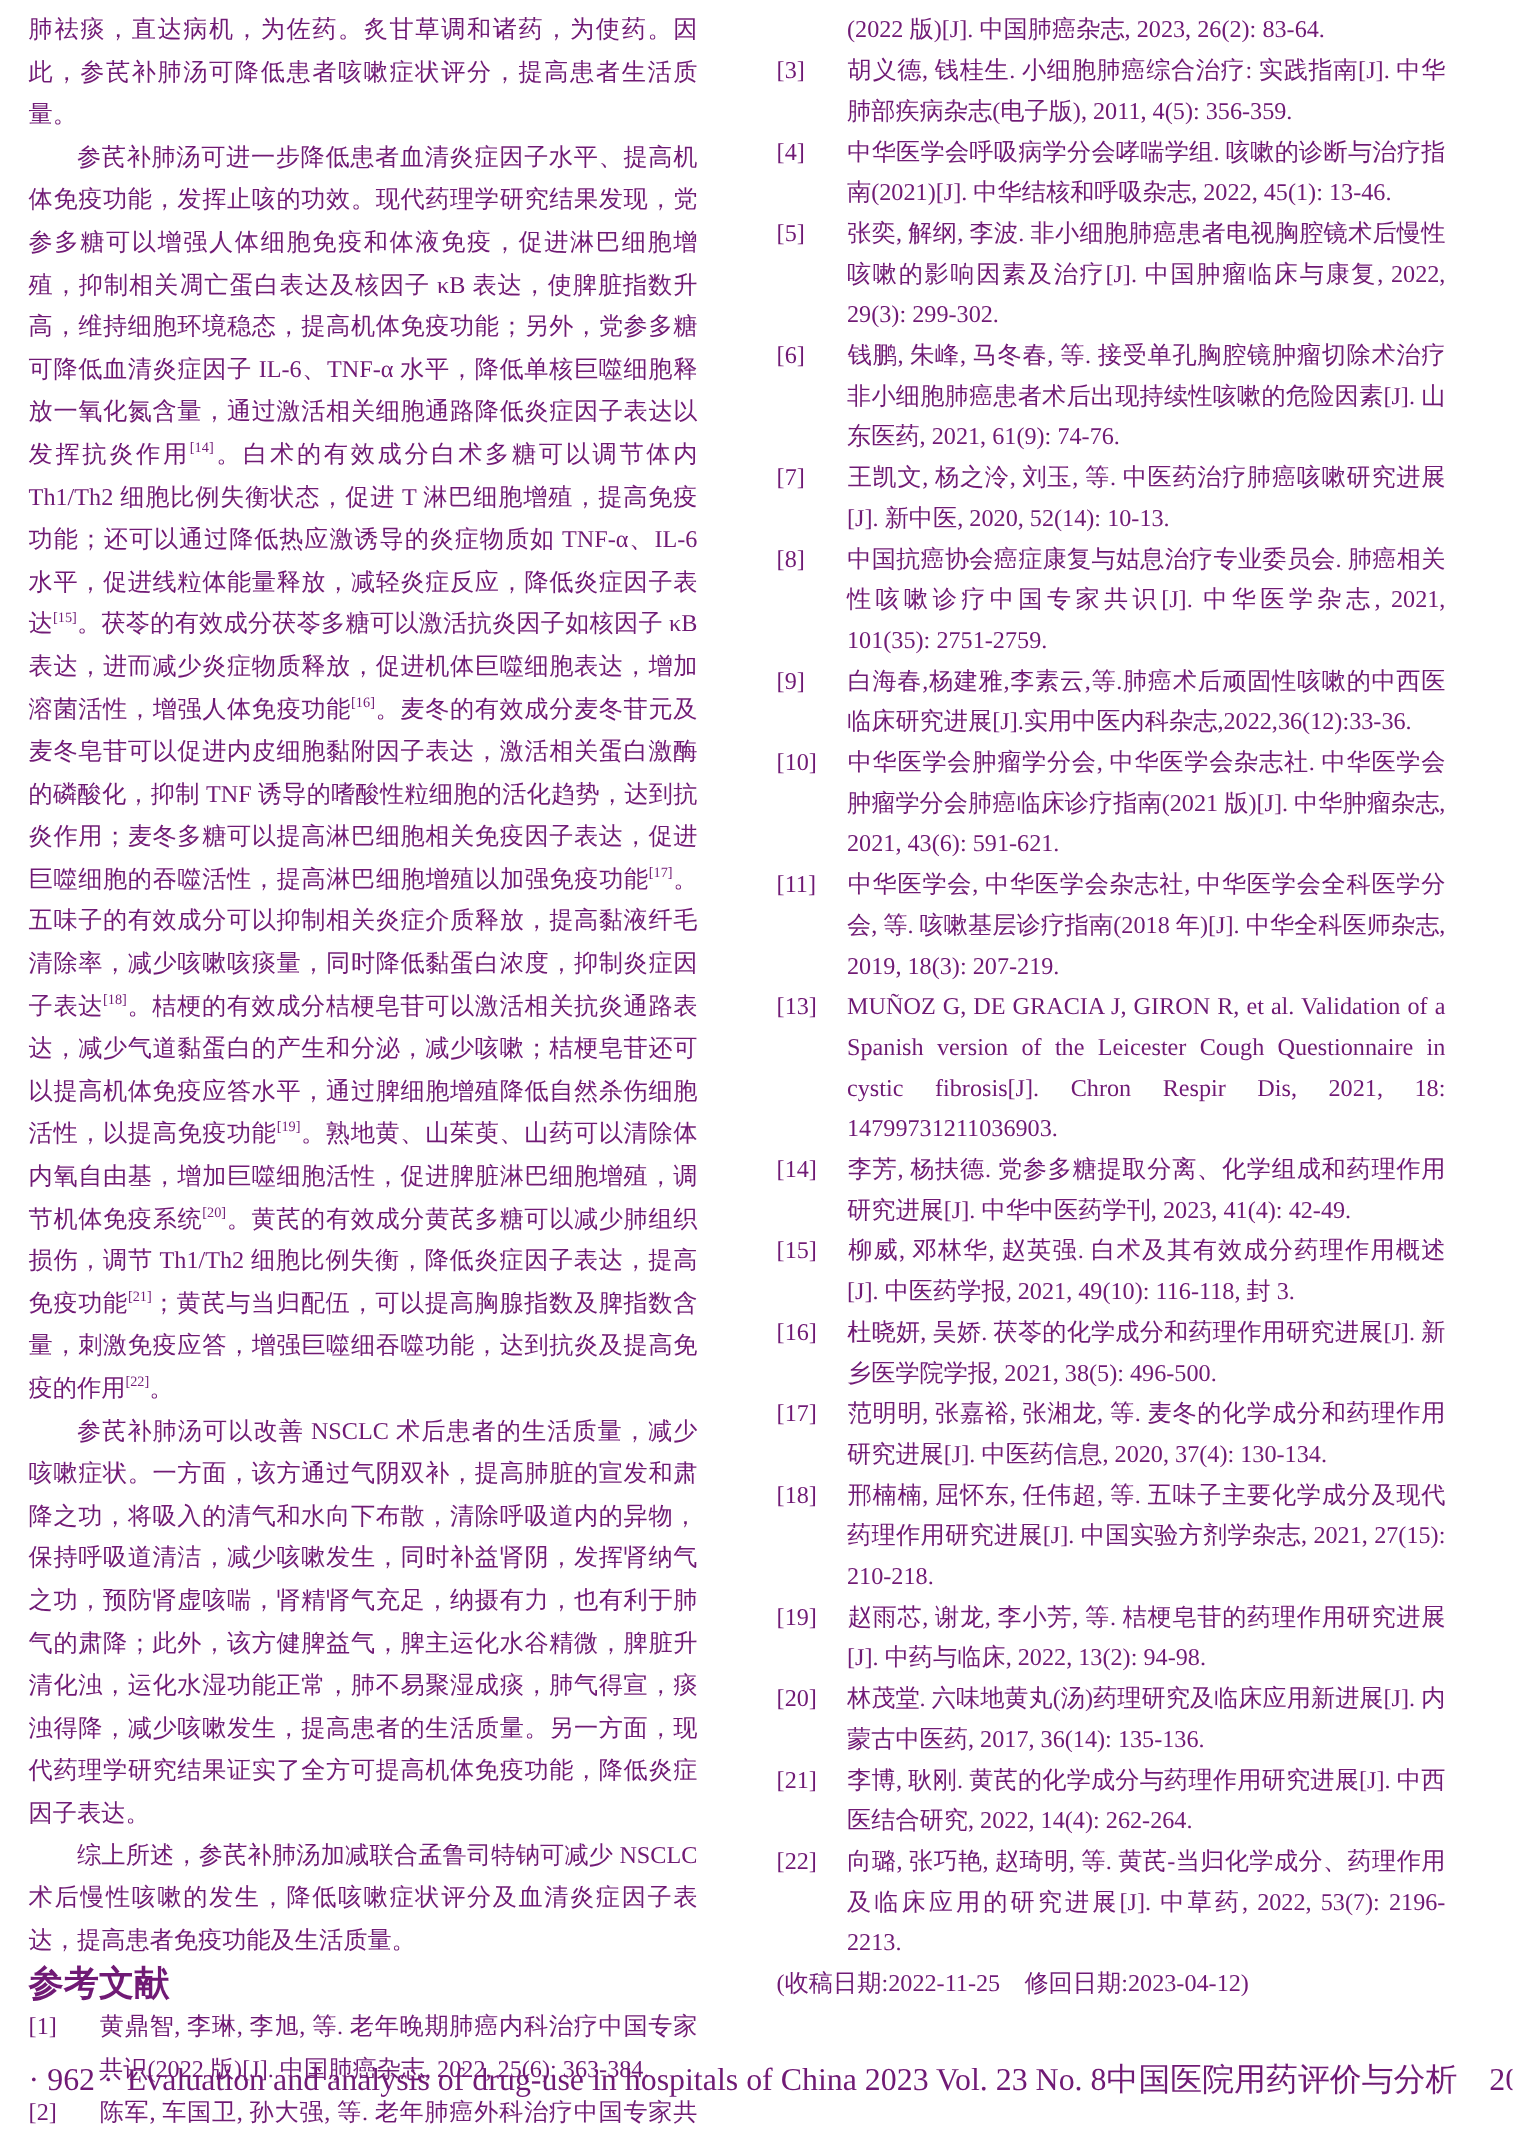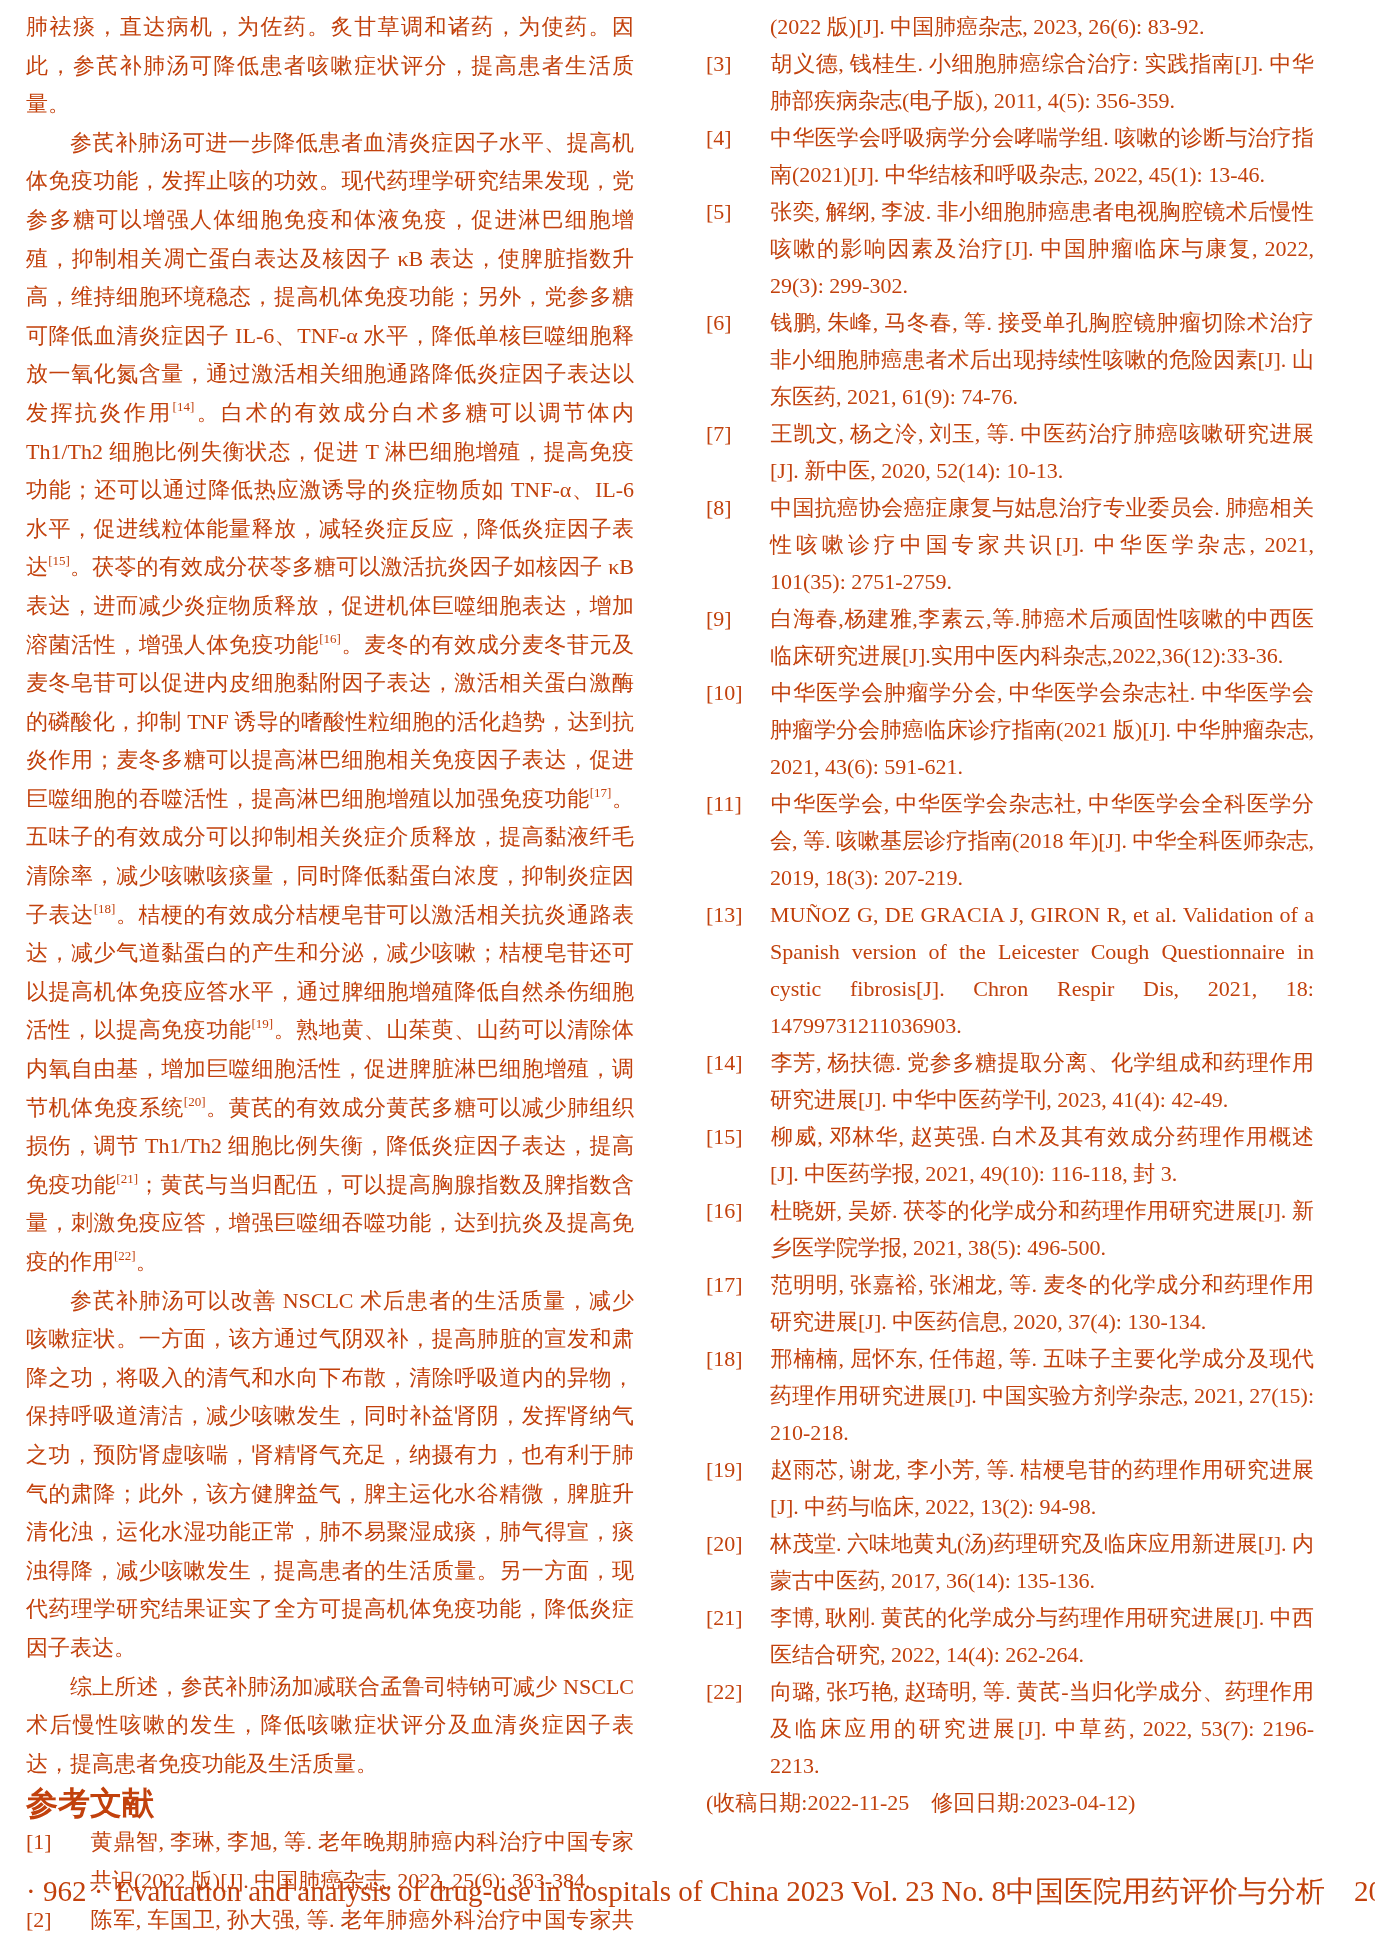--- a/index.html
+++ b/index.html
@@ -5,21 +5,21 @@
   html, body { margin: 0; padding: 0; }
   body {
     width: 1375px; height: 1940px;
     background: #ffffff;
     font-family: "Liberation Serif", "DejaVu Serif", serif;
   }
   .page {
     position: relative;
     width: 1375px; height: 1940px;
     background: #ffffff;
-    color: #c2410c;
+    color: #701a75;
     overflow: hidden;
   }
   .columns {
     position: absolute;
     left: 26px; top: 8px;
     width: 1288px;
     display: flex;
     gap: 72px;
   }
   .col {
@@ -96,21 +96,21 @@
 
       <div>
 
           <div class="ref"><span class="ref-num">[1]</span><span class="ref-text">黄鼎智, 李琳, 李旭, 等. 老年晚期肺癌内科治疗中国专家共识(2022 版)[J]. 中国肺癌杂志, 2022, 25(6): 363-384.</span></div>
 
           <div class="ref"><span class="ref-num">[2]</span><span class="ref-text">陈军, 车国卫, 孙大强, 等. 老年肺癌外科治疗中国专家共识</span></div>
         </div>
     </div>
 
     <div class="col col-right">
-      <div class="ref-cont">(2022 版)[J]. 中国肺癌杂志, 2023, 26(6): 83-92.</div>
+      <div class="ref-cont">(2022 版)[J]. 中国肺癌杂志, 2023, 26(2): 83-64.</div>
 
       <div>
 
           <div class="ref"><span class="ref-num">[3]</span><span class="ref-text">胡义德, 钱桂生. 小细胞肺癌综合治疗: 实践指南[J]. 中华肺部疾病杂志(电子版), 2011, 4(5): 356-359.</span></div>
 
           <div class="ref"><span class="ref-num">[4]</span><span class="ref-text">中华医学会呼吸病学分会哮喘学组. 咳嗽的诊断与治疗指南(2021)[J]. 中华结核和呼吸杂志, 2022, 45(1): 13-46.</span></div>
 
           <div class="ref"><span class="ref-num">[5]</span><span class="ref-text">张奕, 解纲, 李波. 非小细胞肺癌患者电视胸腔镜术后慢性咳嗽的影响因素及治疗[J]. 中国肿瘤临床与康复, 2022, 29(3): 299-302.</span></div>
 
           <div class="ref"><span class="ref-num">[6]</span><span class="ref-text">钱鹏, 朱峰, 马冬春, 等. 接受单孔胸腔镜肿瘤切除术治疗非小细胞肺癌患者术后出现持续性咳嗽的危险因素[J]. 山东医药, 2021, 61(9): 74-76.</span></div>

